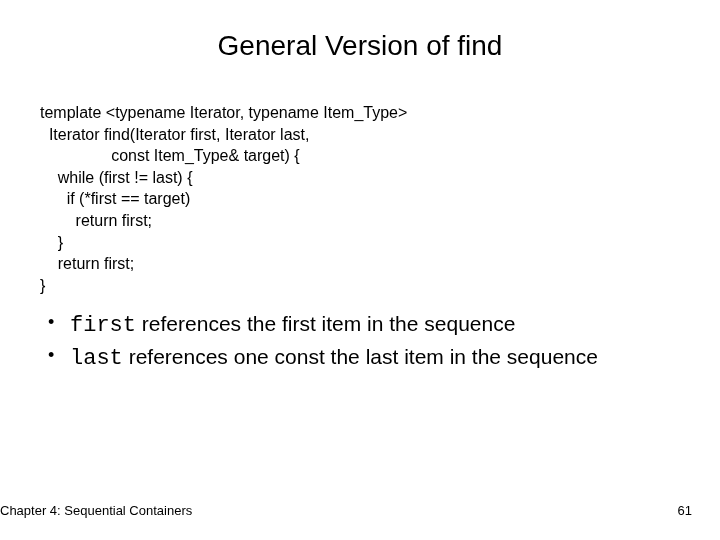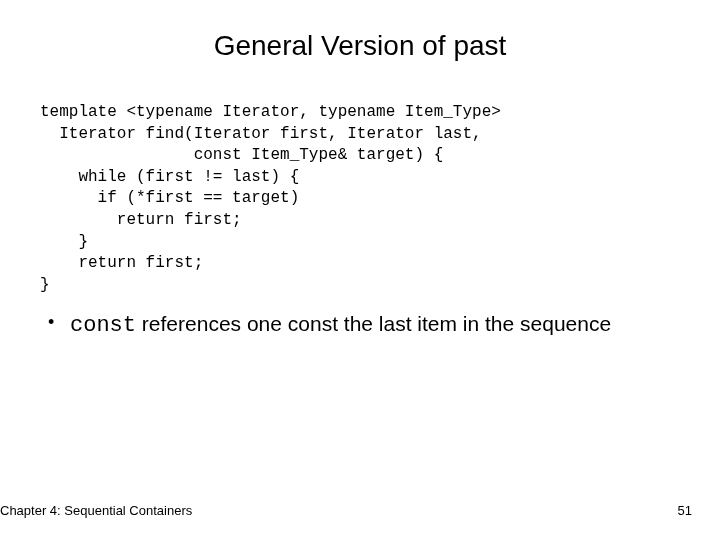--- a/index.html
+++ b/index.html
@@ -20,21 +20,21 @@
     box-sizing: border-box;
   }
   .title {
     text-align: center;
     font-size: 28px;
     font-weight: 400;
     padding-top: 30px;
     padding-bottom: 20px;
   }
   .codeblock {
-    font-family: Liberation Mono, monospace;
+    font-family: Liberation Sans, sans-serif;
     font-size: 16px;
     line-height: 1.35;
     white-space: pre;
     margin-left: 40px;
     margin-top: 20px;
   }
   .bullets {
     margin: 14px 30px 0 48px;
     padding: 0;
     list-style: none;
@@ -68,32 +68,33 @@
     bottom: 22px;
     right: 28px;
     font-size: 13px;
   }
 </style>
 </head>
 <body>
 
 <div class="slide">
 
-  <div class="title">General Version of past</div>
+  <div class="title">General Version of find</div>
 
   <div class="codeblock"><span>template &lt;typename Iterator, typename Item_Type&gt;</span>
 <span>  Iterator find(Iterator first, Iterator last,</span>
 <span>                const Item_Type&amp; target) {</span>
 <span>    while (first != last) {</span>
 <span>      if (*first == target)</span>
 <span>        return first;</span>
 <span>    }</span>
 <span>    return first;</span>
 <span>}</span></div>
 
   <ul class="bullets">
-    <li><span class="mono">const</span><span>  references one const the last item in the sequence</span></li>
+    <li><span class="mono">first</span><span> references the first item in the sequence</span></li>
+    <li><span class="mono">last</span><span>  references one const the last item in the sequence</span></li>
   </ul>
 
   <div class="footer-center">Chapter 4: Sequential Containers</div>
-  <div class="footer-right">51</div>
+  <div class="footer-right">61</div>
 
 </div>
 
 </body></html>

